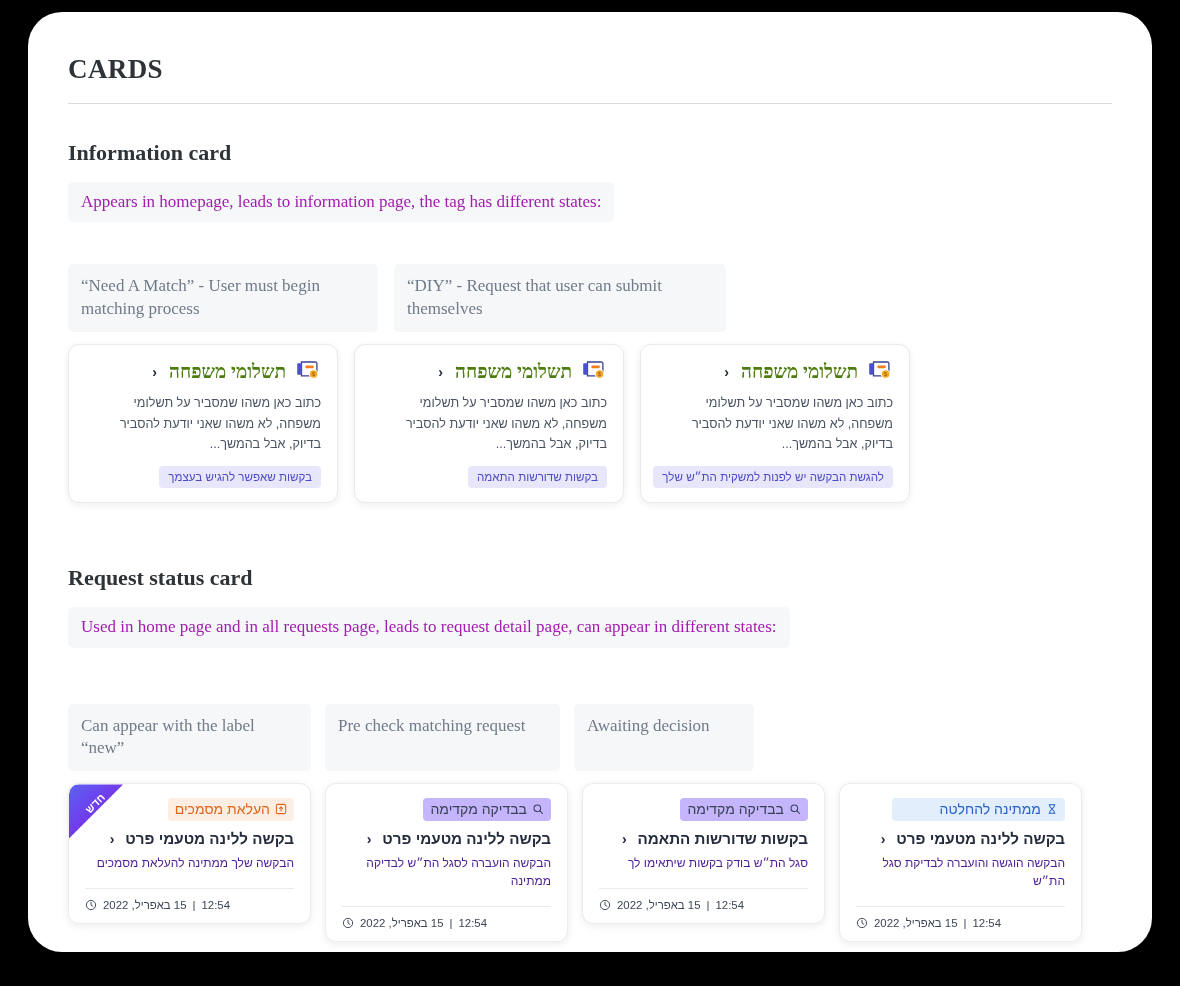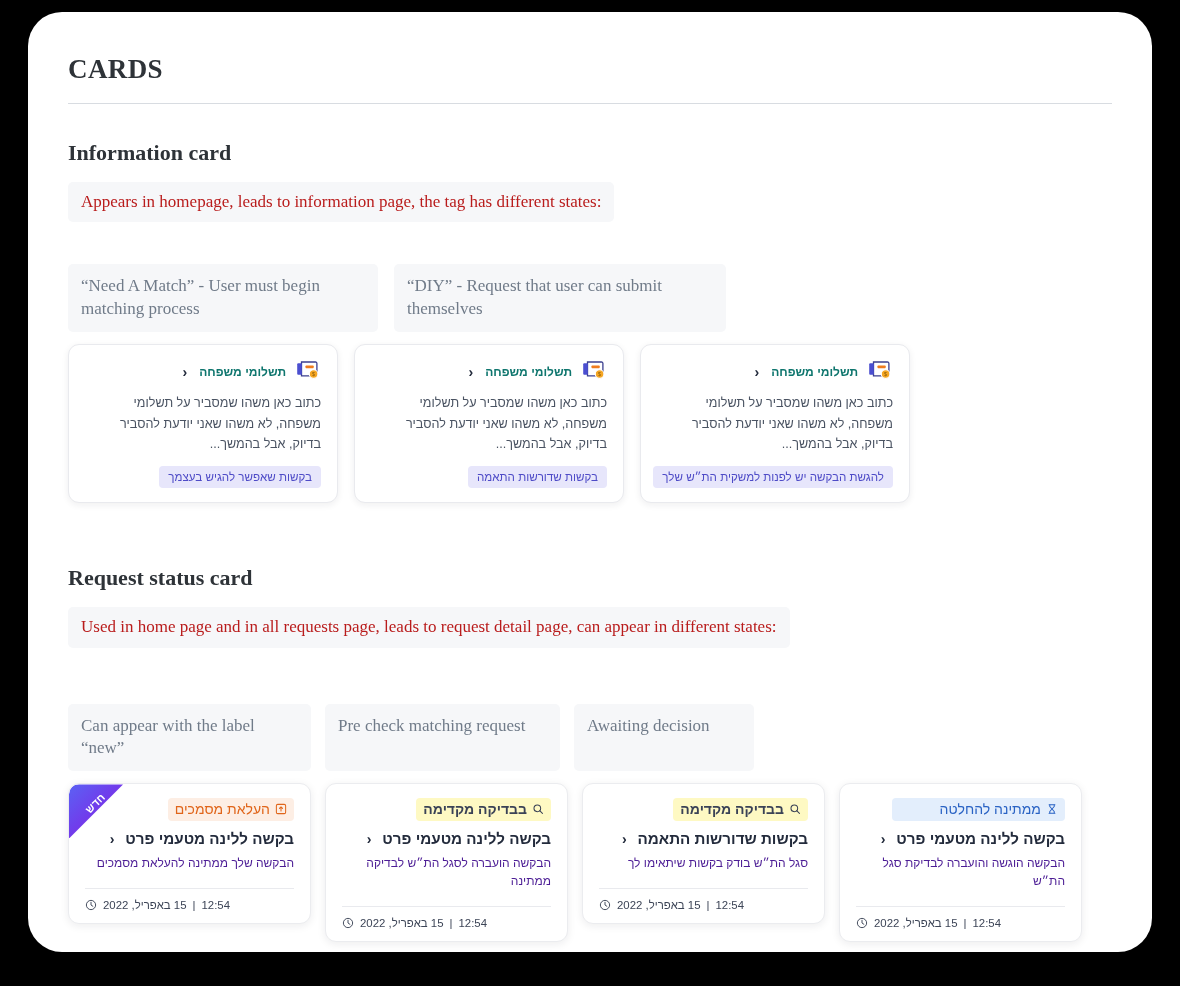--- a/index.html
+++ b/index.html
@@ -42,21 +42,21 @@
     font-family: "Liberation Serif", "DejaVu Serif", serif;
     font-weight: bold;
     font-size: 22px;
     color: #2e3338;
     margin: 0 0 16px 0;
   }
   .note {
     display: inline-block;
     font-family: "Liberation Serif", "DejaVu Serif", serif;
     font-size: 17px;
-    color: #b91c1c;
+    color: #a21caf;
     background: #f6f7f9;
     border-radius: 5px;
     padding: 9px 13px 10px 13px;
     line-height: 1.25;
   }
 
   
   .caption-row {
     display: flex;
     gap: 16px;
@@ -96,24 +96,25 @@
   .ic-w3 { width: 270px; }
 
   .ic-head {
     display: flex;
     align-items: center;
     justify-content: flex-start;
     gap: 9px;
     margin-bottom: 8px;
   }
   .ic-title {
-    font-size: 12px;
-    font-weight: bold;
-    color: #0f766e;
+    font-size: 19px;
+    font-weight: bold;
+    color: #4d7c0f;
     white-space: nowrap;
+    font-family: Liberation Serif, serif;
   }
   .chev {
     font-size: 14px;
     color: #232b3c;
     font-weight: bold;
     margin-right: 3px;
   }
   .ic-body {
     font-size: 12.6px;
     line-height: 1.62;
@@ -172,21 +173,21 @@
   .badge {
     display: inline-flex;
     align-items: center;
     gap: 5px;
     font-size: 14px;
     border-radius: 4px;
     padding: 3px 7px 4px 7px;
     white-space: nowrap;
   }
   .badge-upload { background: #fdeee4; color: #e0651a; }
-  .badge-precheck { background: #fef9c3; color: #3a4256; font-weight: bold; }
+  .badge-precheck { background: #c4b5fd; color: #3a4256; }
   .badge-decision { background: #e3eefc; color: #2a63c4; padding-left: 48px; }
 
   .st-title {
     font-size: 15.2px;
     font-weight: bold;
     color: #232b3c;
     margin: 9px 0 7px 0;
     display: flex;
     align-items: center;
     gap: 8px;

